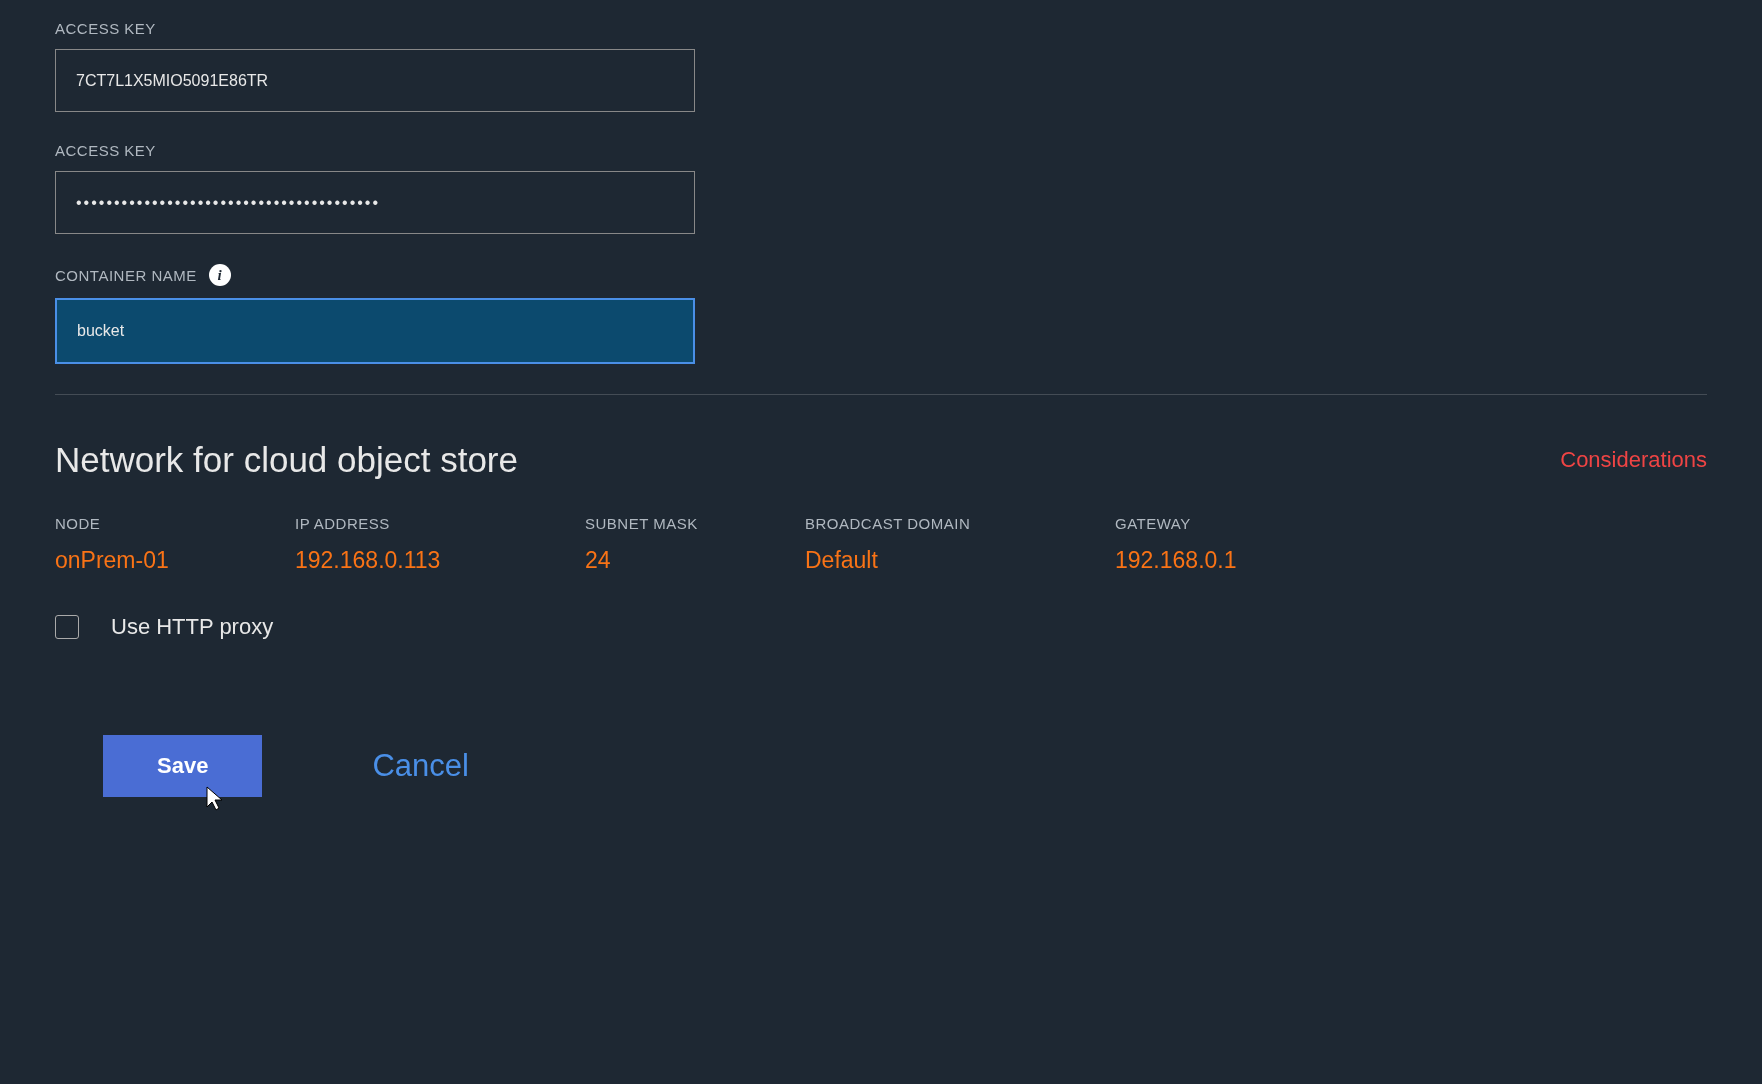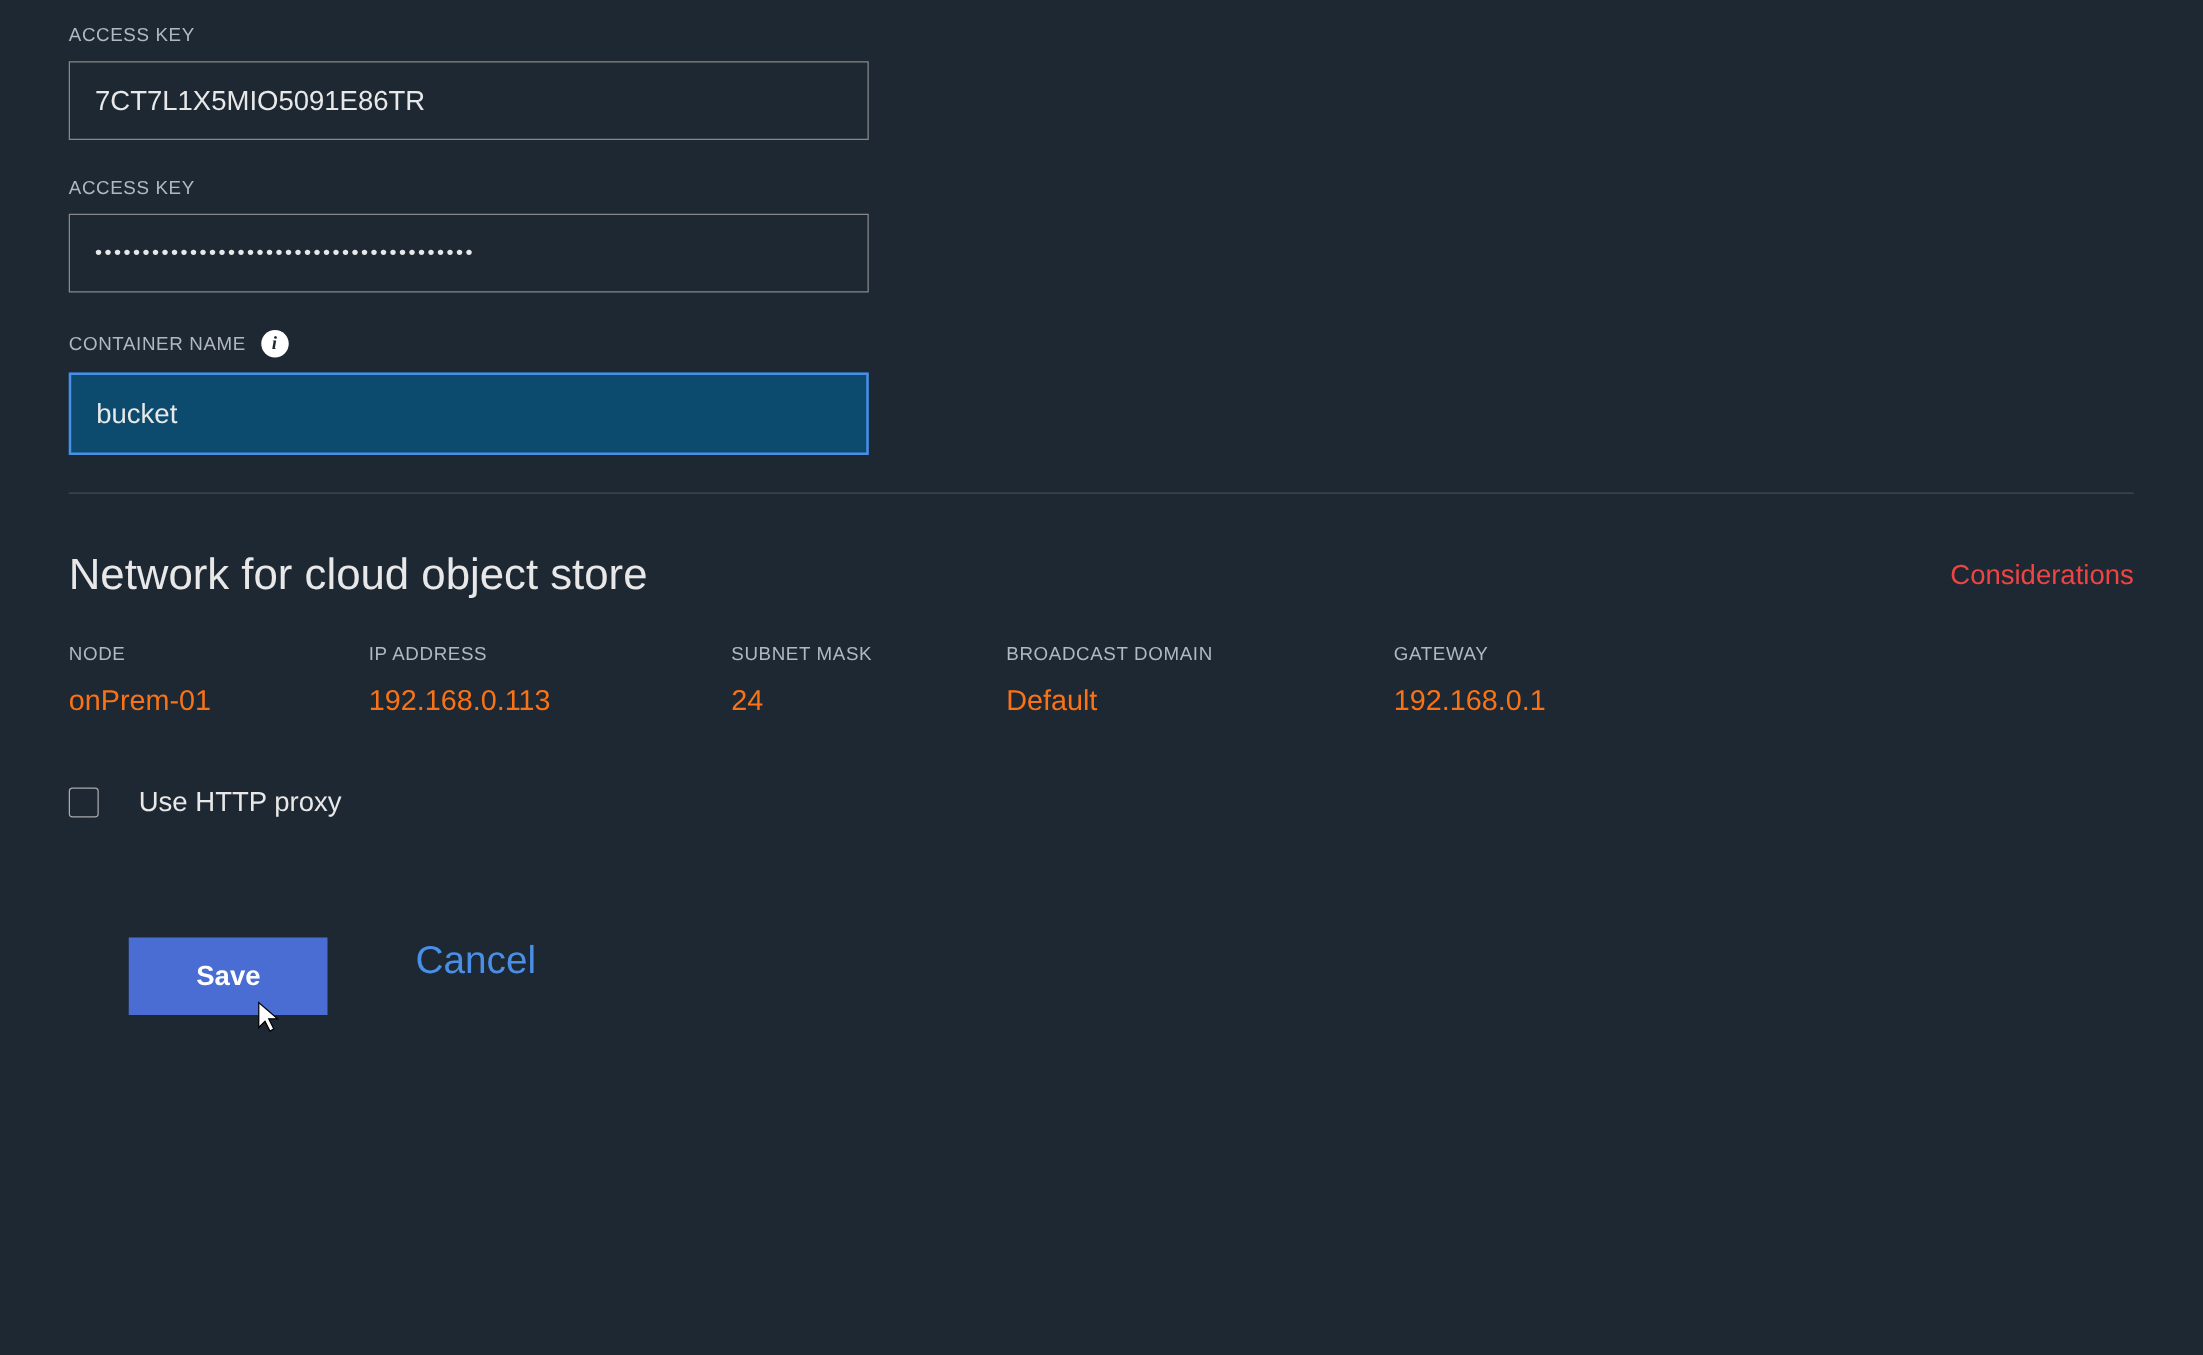--- a/index.html
+++ b/index.html
@@ -26,21 +26,21 @@
       display: flex;
       align-items: center;
       gap: 12px;
     }
     .text-input {
       width: 640px;
       height: 63px;
       background-color: transparent;
       border: 1px solid #888;
       color: #e8e8e8;
-      font-size: 22px;
+      font-size: 16px;
       padding: 0 20px;
       outline: none;
       font-family: inherit;
     }
     .text-input.focused {
       border: 2px solid #4a8fe7;
       background-color: #0c4a6e;
       height: 66px;
     }
     .password-dots {
@@ -80,21 +80,21 @@
     .link {
       color: #ef4444;
       font-size: 22px;
       text-decoration: none;
       cursor: pointer;
     }
     .network-table {
       display: grid;
       grid-template-columns: 240px 290px 220px 310px 1fr;
       row-gap: 15px;
-      margin-bottom: 55px;
+      margin-bottom: 40px;
     }
     .table-header {
       font-size: 15px;
       letter-spacing: 0.5px;
       color: #b0b8c0;
     }
     .table-value {
       font-size: 23px;
       color: #f97316;
     }
@@ -112,22 +112,22 @@
       background: transparent;
       cursor: pointer;
     }
     .checkbox-label {
       font-size: 22px;
       color: #e8e8e8;
       cursor: pointer;
     }
     .button-row {
       display: flex;
-      align-items: flex-start;
-      gap: 70px;
+      align-items: center;
+      gap: 110px;
       position: relative;
       padding-left: 48px;
     }
     .primary-button {
       background-color: #4a6dd4;
       color: #ffffff;
       border: none;
       font-size: 22px;
       font-weight: 600;
       padding: 18px 54px;

